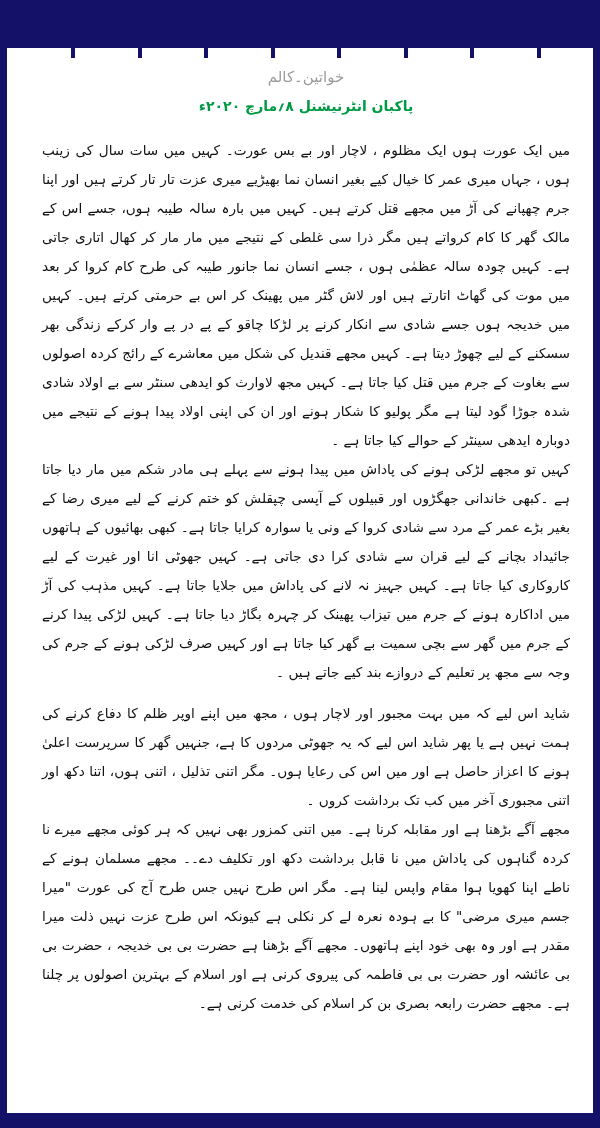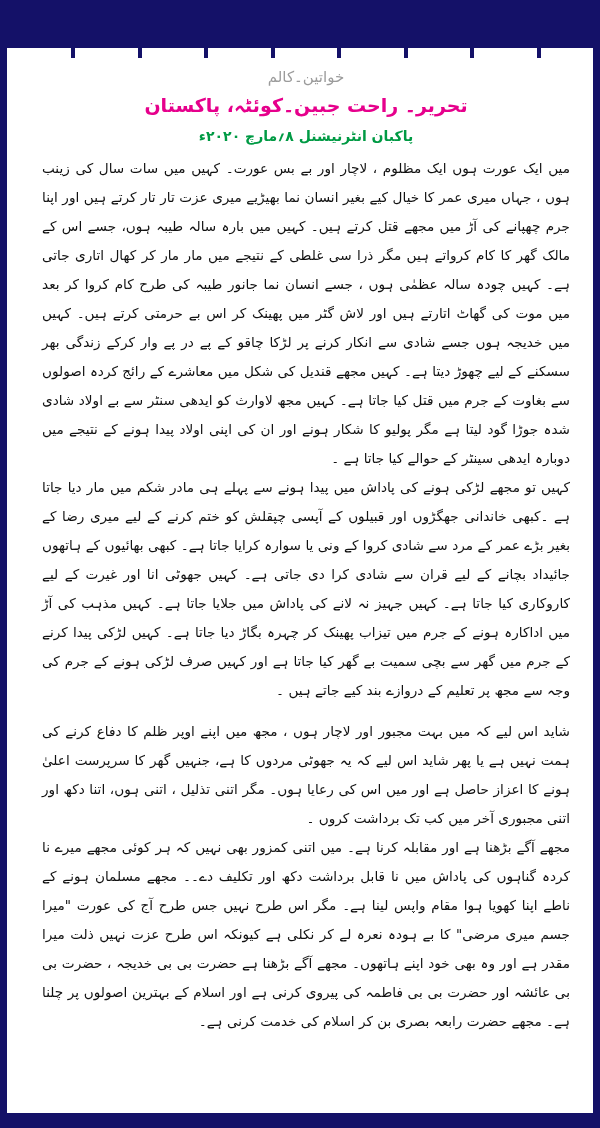--- a/index.html
+++ b/index.html
@@ -67,21 +67,21 @@
   }
   .publine{
     text-align:center;
     color:#009a44;
     font-weight:700;
     font-size:14px;
     margin-top:12px;
     direction:rtl;
   }
   .body-text{
-    margin-top:10px;
+    margin-top:22px;
     padding:0 23px;
     direction:rtl;
     text-align:justify;
     color:#111111;
     font-size:13.6px;
     line-height:29px;
   }
   .body-text p{
     margin:0;
   }
@@ -105,21 +105,20 @@
       <div class="tick"></div>
       <div class="tick"></div>
       <div class="tick"></div>
       <div class="tick"></div>
       <div class="tick"></div>
     </div>
 
     <div class="column-label">خواتین۔کالم</div>
 
 
-    <div class="byline">تحریر۔ راحت جبین۔کوئٹہ، پاکستان</div>
 
     <div class="publine">پاکبان انٹرنیشنل ۸؍مارچ ۲۰۲۰ء</div>
 
     <div class="body-text">
       <p>میں ایک عورت ہوں ایک مظلوم ، لاچار اور بے بس عورت۔ کہیں میں سات سال کی زینب ہوں ، جہاں میری عمر کا خیال کیے بغیر انسان نما بھیڑیے میری عزت تار تار کرتے ہیں اور اپنا جرم چھپانے کی آڑ میں مجھے قتل کرتے ہیں۔ کہیں میں بارہ سالہ طیبہ ہوں، جسے اس کے مالک گھر کا کام کرواتے ہیں مگر ذرا سی غلطی کے نتیجے میں مار مار کر کھال اتاری جاتی ہے۔ کہیں چودہ سالہ عظمٰی ہوں ، جسے انسان نما جانور طیبہ کی طرح کام کروا کر بعد میں موت کی گھاٹ اتارتے ہیں اور لاش گٹر میں پھینک کر اس بے حرمتی کرتے ہیں۔ کہیں میں خدیجہ ہوں جسے شادی سے انکار کرنے پر لڑکا چاقو کے پے در پے وار کرکے زندگی بھر سسکنے کے لیے چھوڑ دیتا ہے۔ کہیں مجھے قندیل کی شکل میں معاشرے کے رائج کردہ اصولوں سے بغاوت کے جرم میں قتل کیا جاتا ہے۔ کہیں مجھ لاوارث کو ایدھی سنٹر سے بے اولاد شادی شدہ جوڑا گود لیتا ہے مگر پولیو کا شکار ہونے اور ان کی اپنی اولاد پیدا ہونے کے نتیجے میں دوبارہ ایدھی سینٹر کے حوالے کیا جاتا ہے ۔</p>
       <p>کہیں تو مجھے لڑکی ہونے کی پاداش میں پیدا ہونے سے پہلے ہی مادر شکم میں مار دیا جاتا ہے ۔کبھی خاندانی جھگڑوں اور قبیلوں کے آپسی چپقلش کو ختم کرنے کے لیے میری رضا کے بغیر بڑے عمر کے مرد سے شادی کروا کے ونی یا سوارہ کرایا جاتا ہے۔ کبھی بھائیوں کے ہاتھوں جائیداد بچانے کے لیے قران سے شادی کرا دی جاتی ہے۔ کہیں جھوٹی انا اور غیرت کے لیے کاروکاری کیا جاتا ہے۔ کہیں جہیز نہ لانے کی پاداش میں جلایا جاتا ہے۔ کہیں مذہب کی آڑ میں اداکارہ ہونے کے جرم میں تیزاب پھینک کر چہرہ بگاڑ دیا جاتا ہے۔ کہیں لڑکی پیدا کرنے کے جرم میں گھر سے بچی سمیت بے گھر کیا جاتا ہے اور کہیں صرف لڑکی ہونے کے جرم کی وجہ سے مجھ پر تعلیم کے دروازے بند کیے جاتے ہیں ۔</p>
       <p class="gap-before">شاید اس لیے کہ میں بہت مجبور اور لاچار ہوں ، مجھ میں اپنے اوپر ظلم کا دفاع کرنے کی ہمت نہیں ہے یا پھر شاید اس لیے کہ یہ جھوٹی مردوں کا ہے، جنہیں گھر کا سرپرست اعلیٰ ہونے کا اعزاز حاصل ہے اور میں اس کی رعایا ہوں۔ مگر اتنی تذلیل ، اتنی ہوں، اتنا دکھ اور اتنی مجبوری آخر میں کب تک برداشت کروں ۔</p>
       <p>مجھے آگے بڑھنا ہے اور مقابلہ کرنا ہے۔ میں اتنی کمزور بھی نہیں کہ ہر کوئی مجھے میرے نا کردہ گناہوں کی پاداش میں نا قابل برداشت دکھ اور تکلیف دے۔۔ مجھے مسلمان ہونے کے ناطے اپنا کھویا ہوا مقام واپس لینا ہے۔ مگر اس طرح نہیں جس طرح آج کی عورت "میرا جسم میری مرضی" کا بے ہودہ نعرہ لے کر نکلی ہے کیونکہ اس طرح عزت نہیں ذلت میرا مقدر ہے اور وہ بھی خود اپنے ہاتھوں۔ مجھے آگے بڑھنا ہے حضرت بی بی خدیجہ ، حضرت بی بی عائشہ اور حضرت بی بی فاطمہ کی پیروی کرنی ہے اور اسلام کے بہترین اصولوں پر چلنا ہے۔ مجھے حضرت رابعہ بصری بن کر اسلام کی خدمت کرنی ہے۔</p>
 
     </div>

